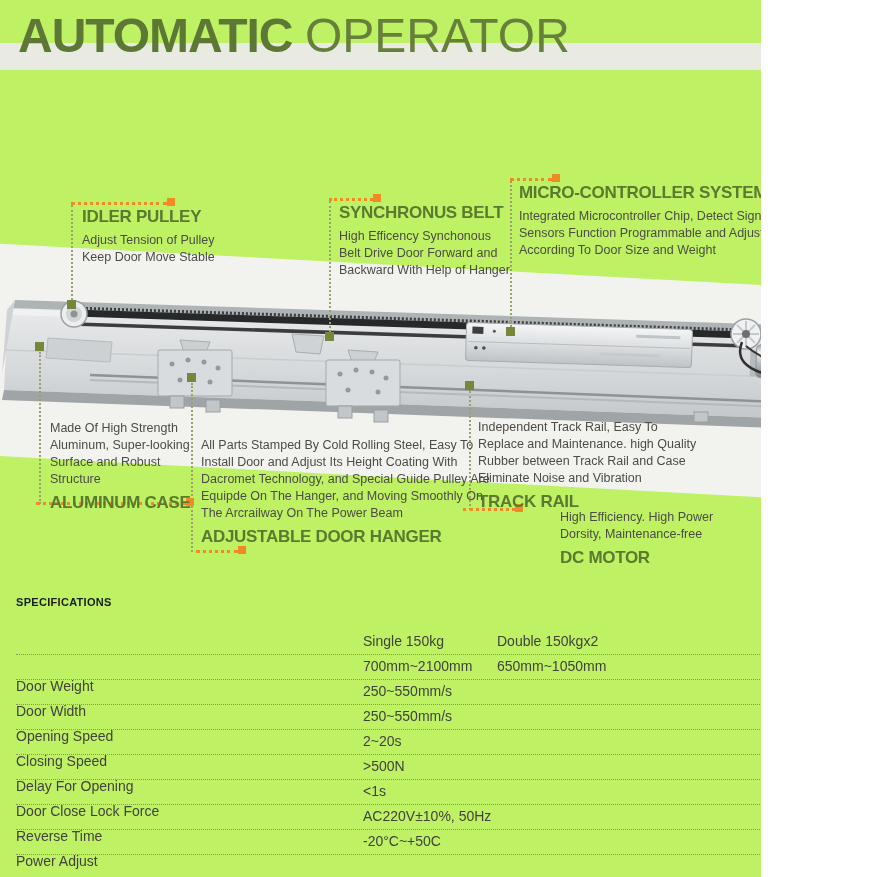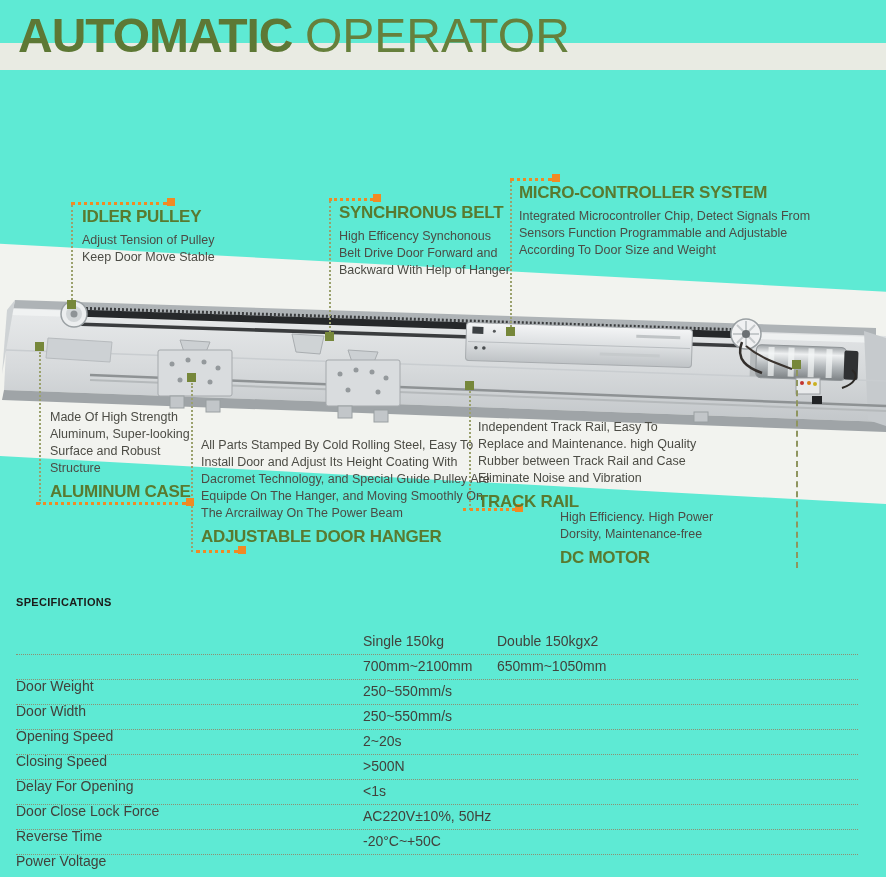--- a/index.html
+++ b/index.html
@@ -1,18 +1,18 @@
 <!DOCTYPE html>
 <html><head>
 <meta charset="utf-8">
 <style>
   * { margin:0; padding:0; box-sizing:border-box; }
   body { background:#ffffff; }
   .page {
-    position:relative; width:886px; height:877px; background:#5eead4;
+    position:relative; width:761px; height:877px; background:#bef264;
     font-family:"Liberation Sans", sans-serif; overflow:hidden;
   }
   
   .title-band { position:absolute; left:0; top:43px; width:886px; height:27px; background:#e9ebe3; }
   .page-title { position:absolute; left:18px; top:8px; font-size:48px; letter-spacing:-1px;
     color:#5d7835; font-weight:bold; white-space:nowrap; }
   .page-title .light { font-weight:normal; letter-spacing:0; color:#66803c; }
   
   .gray-swath { position:absolute; left:-20px; top:268px; width:930px; height:212px;
     background:#f2f3ef; transform:rotate(3.1deg); }
@@ -213,21 +213,21 @@
 Backward With Help of Hanger</div>
   </div>
 
   <div class="callout top" style="left:519px; top:183px; width:330px;">
     <div class="callout-title">MICRO-CONTROLLER SYSTEM</div>
     <div class="callout-desc">Integrated Microcontroller Chip, Detect Signals From
 Sensors Function Programmable and Adjustable
 According To Door Size and Weight</div>
   </div>
 
-  <div class="callout bottom" style="left:50px; top:409px; width:180px;">
+  <div class="callout bottom" style="left:50px; top:420px; width:180px;">
     <div class="callout-desc">Made Of High Strength
 Aluminum, Super-looking
 Surface and Robust
 Structure</div>
     <div class="callout-title">ALUMINUM CASE</div>
   </div>
 
   <div class="callout bottom" style="left:201px; top:437px; width:290px;">
     <div class="callout-desc">All Parts Stamped By Cold Rolling Steel, Easy To
 Install Door and Adjust Its Height Coating With
@@ -278,21 +278,21 @@
     </div>
     <div class="spec-row">
       <span class="spec-label">Door Close Lock Force</span>
       <span class="spec-value">&gt;500N</span>
     </div>
     <div class="spec-row">
       <span class="spec-label">Reverse Time</span>
       <span class="spec-value">&lt;1s</span>
     </div>
     <div class="spec-row">
-      <span class="spec-label">Power Voltage</span>
+      <span class="spec-label">Power Adjust</span>
       <span class="spec-value">AC220V±10%, 50Hz</span>
     </div>
     <div class="spec-row">
       <span class="spec-label">Work Temperature</span>
       <span class="spec-value">-20°C~+50C</span>
     </div>
   </div>
 
 </div>
 

